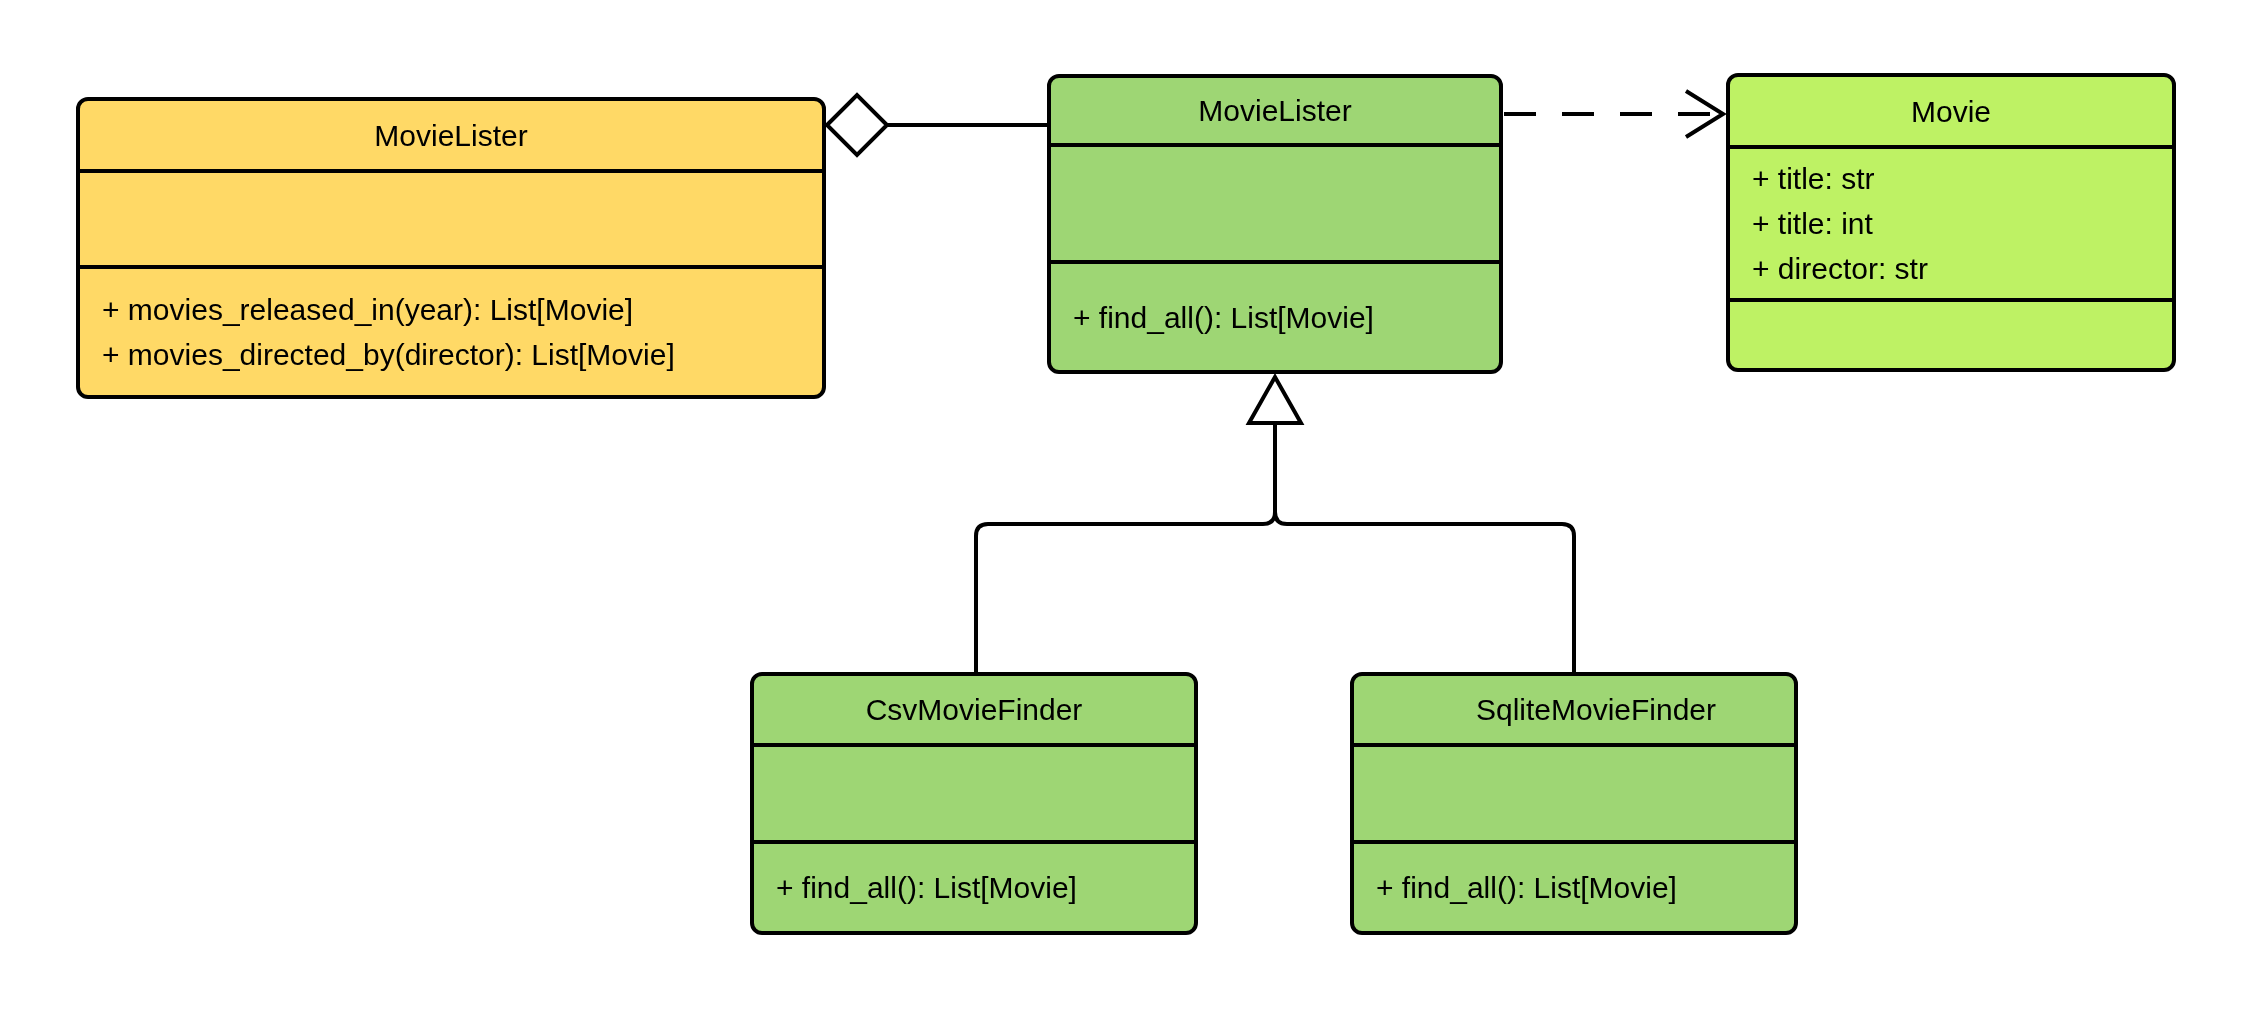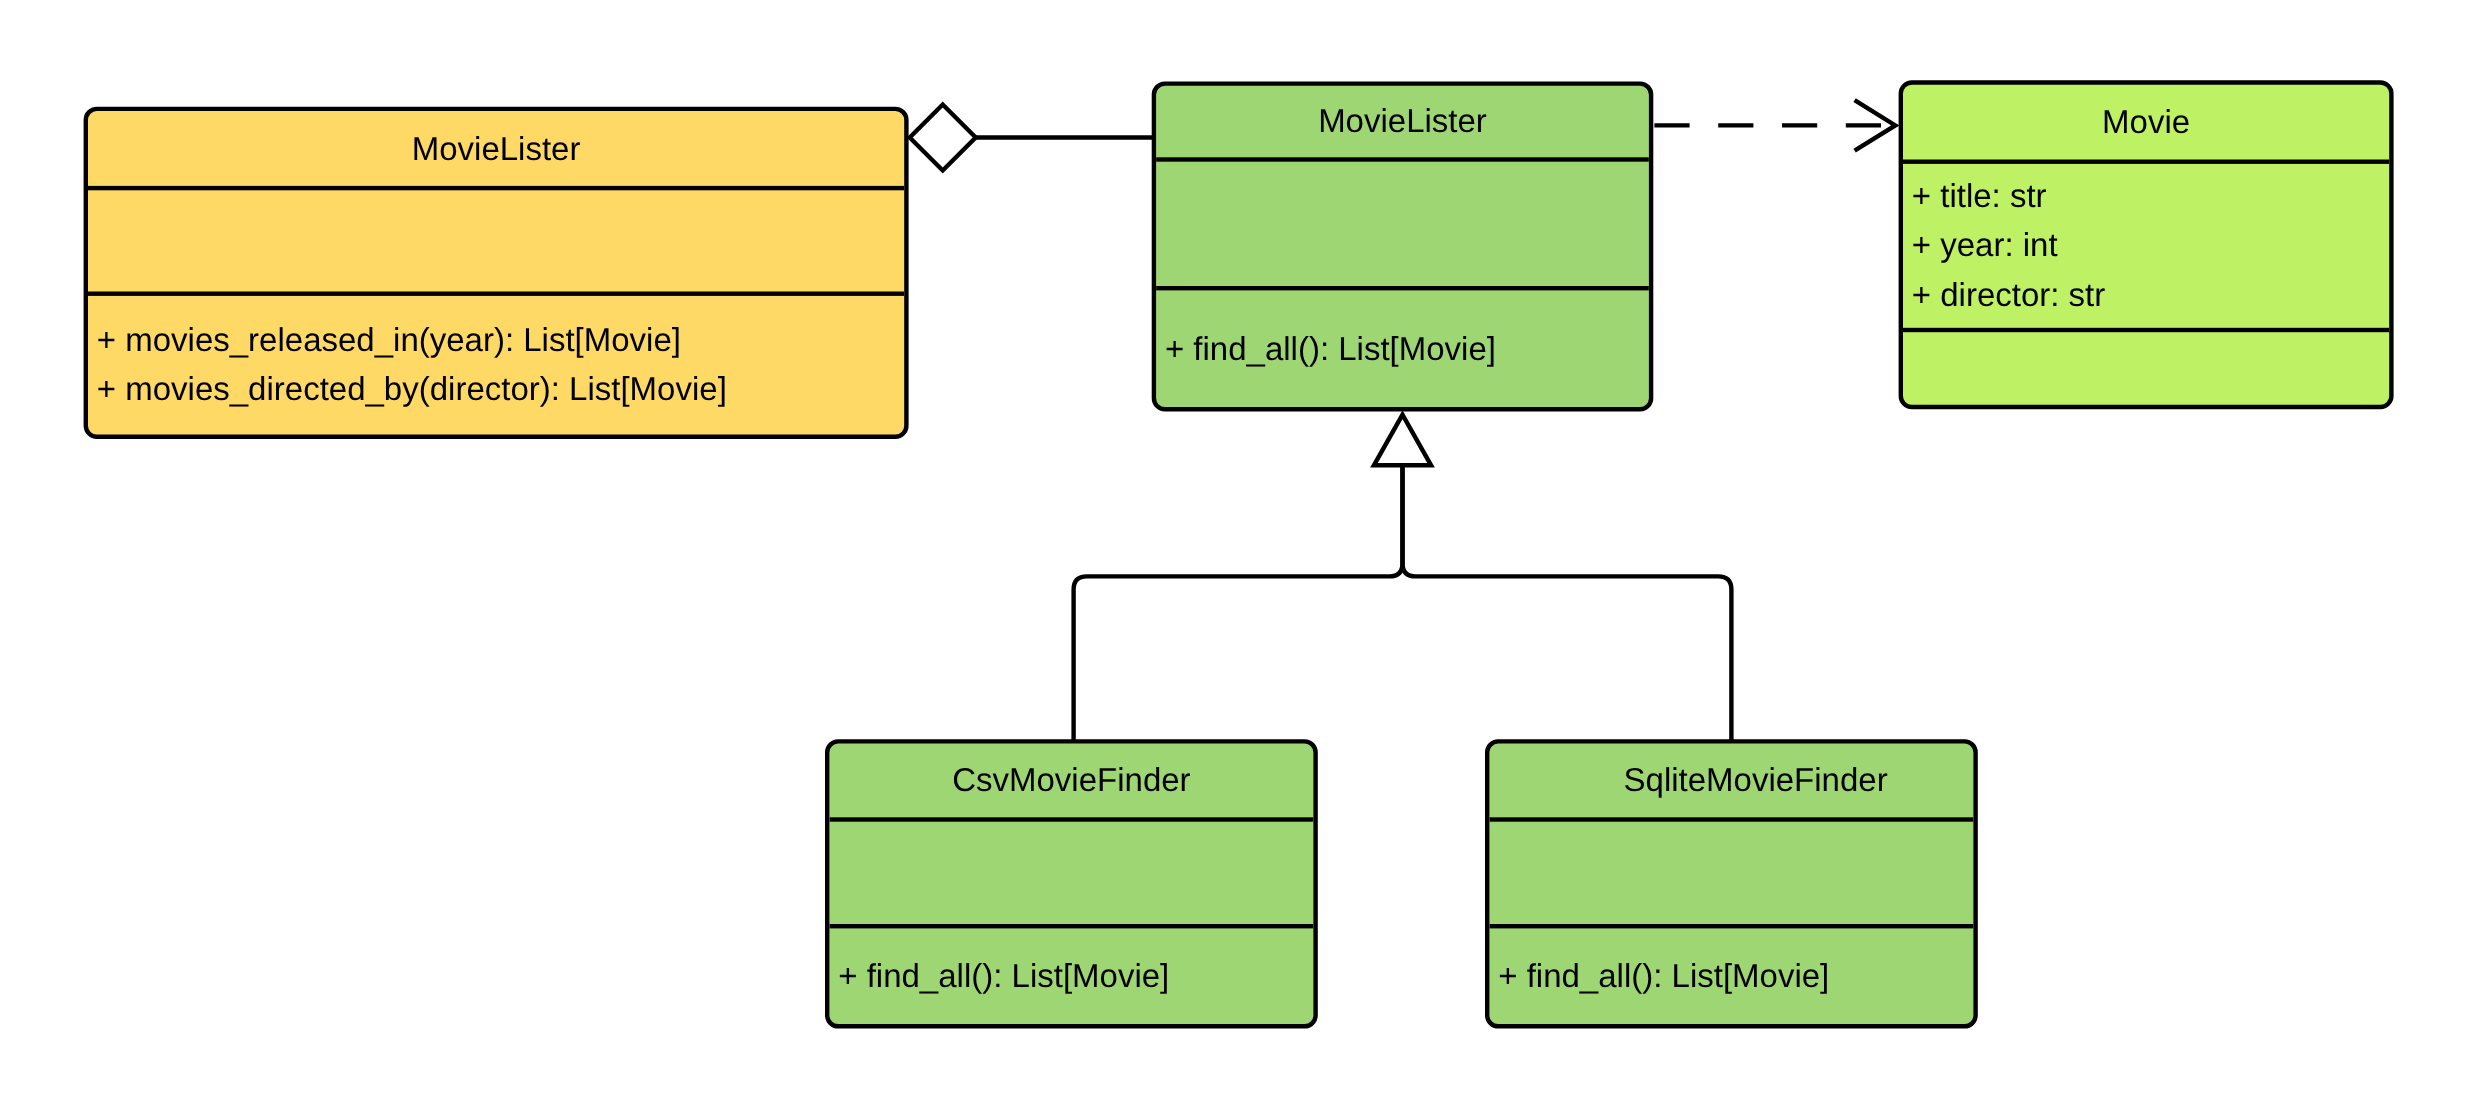--- a/index.html
+++ b/index.html
@@ -55,21 +55,21 @@
     justify-content: center;
     flex: none;
   }
   .cls-sec {
     border-top: 4px solid #000000;
     box-sizing: border-box;
     flex: none;
     display: flex;
     flex-direction: column;
     justify-content: center;
-    padding-left: 8px;
+    padding-left: 22px;
     padding-right: 8px;
   }
   .cls-sec.grow { flex: 1 1 auto; }
   .member { white-space: nowrap; }
 </style>
 </head>
 <body>
 
 <div class="canvas">
 
@@ -106,21 +106,21 @@
     <div class="cls-sec" style="height:117px;"></div>
     <div class="cls-sec grow">
       <div class="member">+ find_all(): List[Movie]</div>
     </div>
   </div>
 
   <div class="uml-class blue" style="left:1726px; top:73px; width:450px; height:299px;">
     <div class="cls-title" style="height:68px;">Movie</div>
     <div class="cls-sec" style="height:153px;">
       <div class="member">+ title: str</div>
-      <div class="member">+ year: int</div>
+      <div class="member">+ title: int</div>
       <div class="member">+ director: str</div>
     </div>
     <div class="cls-sec grow"></div>
   </div>
 
   <div class="uml-class green" style="left:750px; top:672px; width:448px; height:263px;justify-content:space-between;">
     <div class="cls-title" style="height:67px;">CsvMovieFinder</div>
     <div class="cls-sec" style="height:97px;"></div>
     <div class="cls-sec grow">
       <div class="member">+ find_all(): List[Movie]</div>

